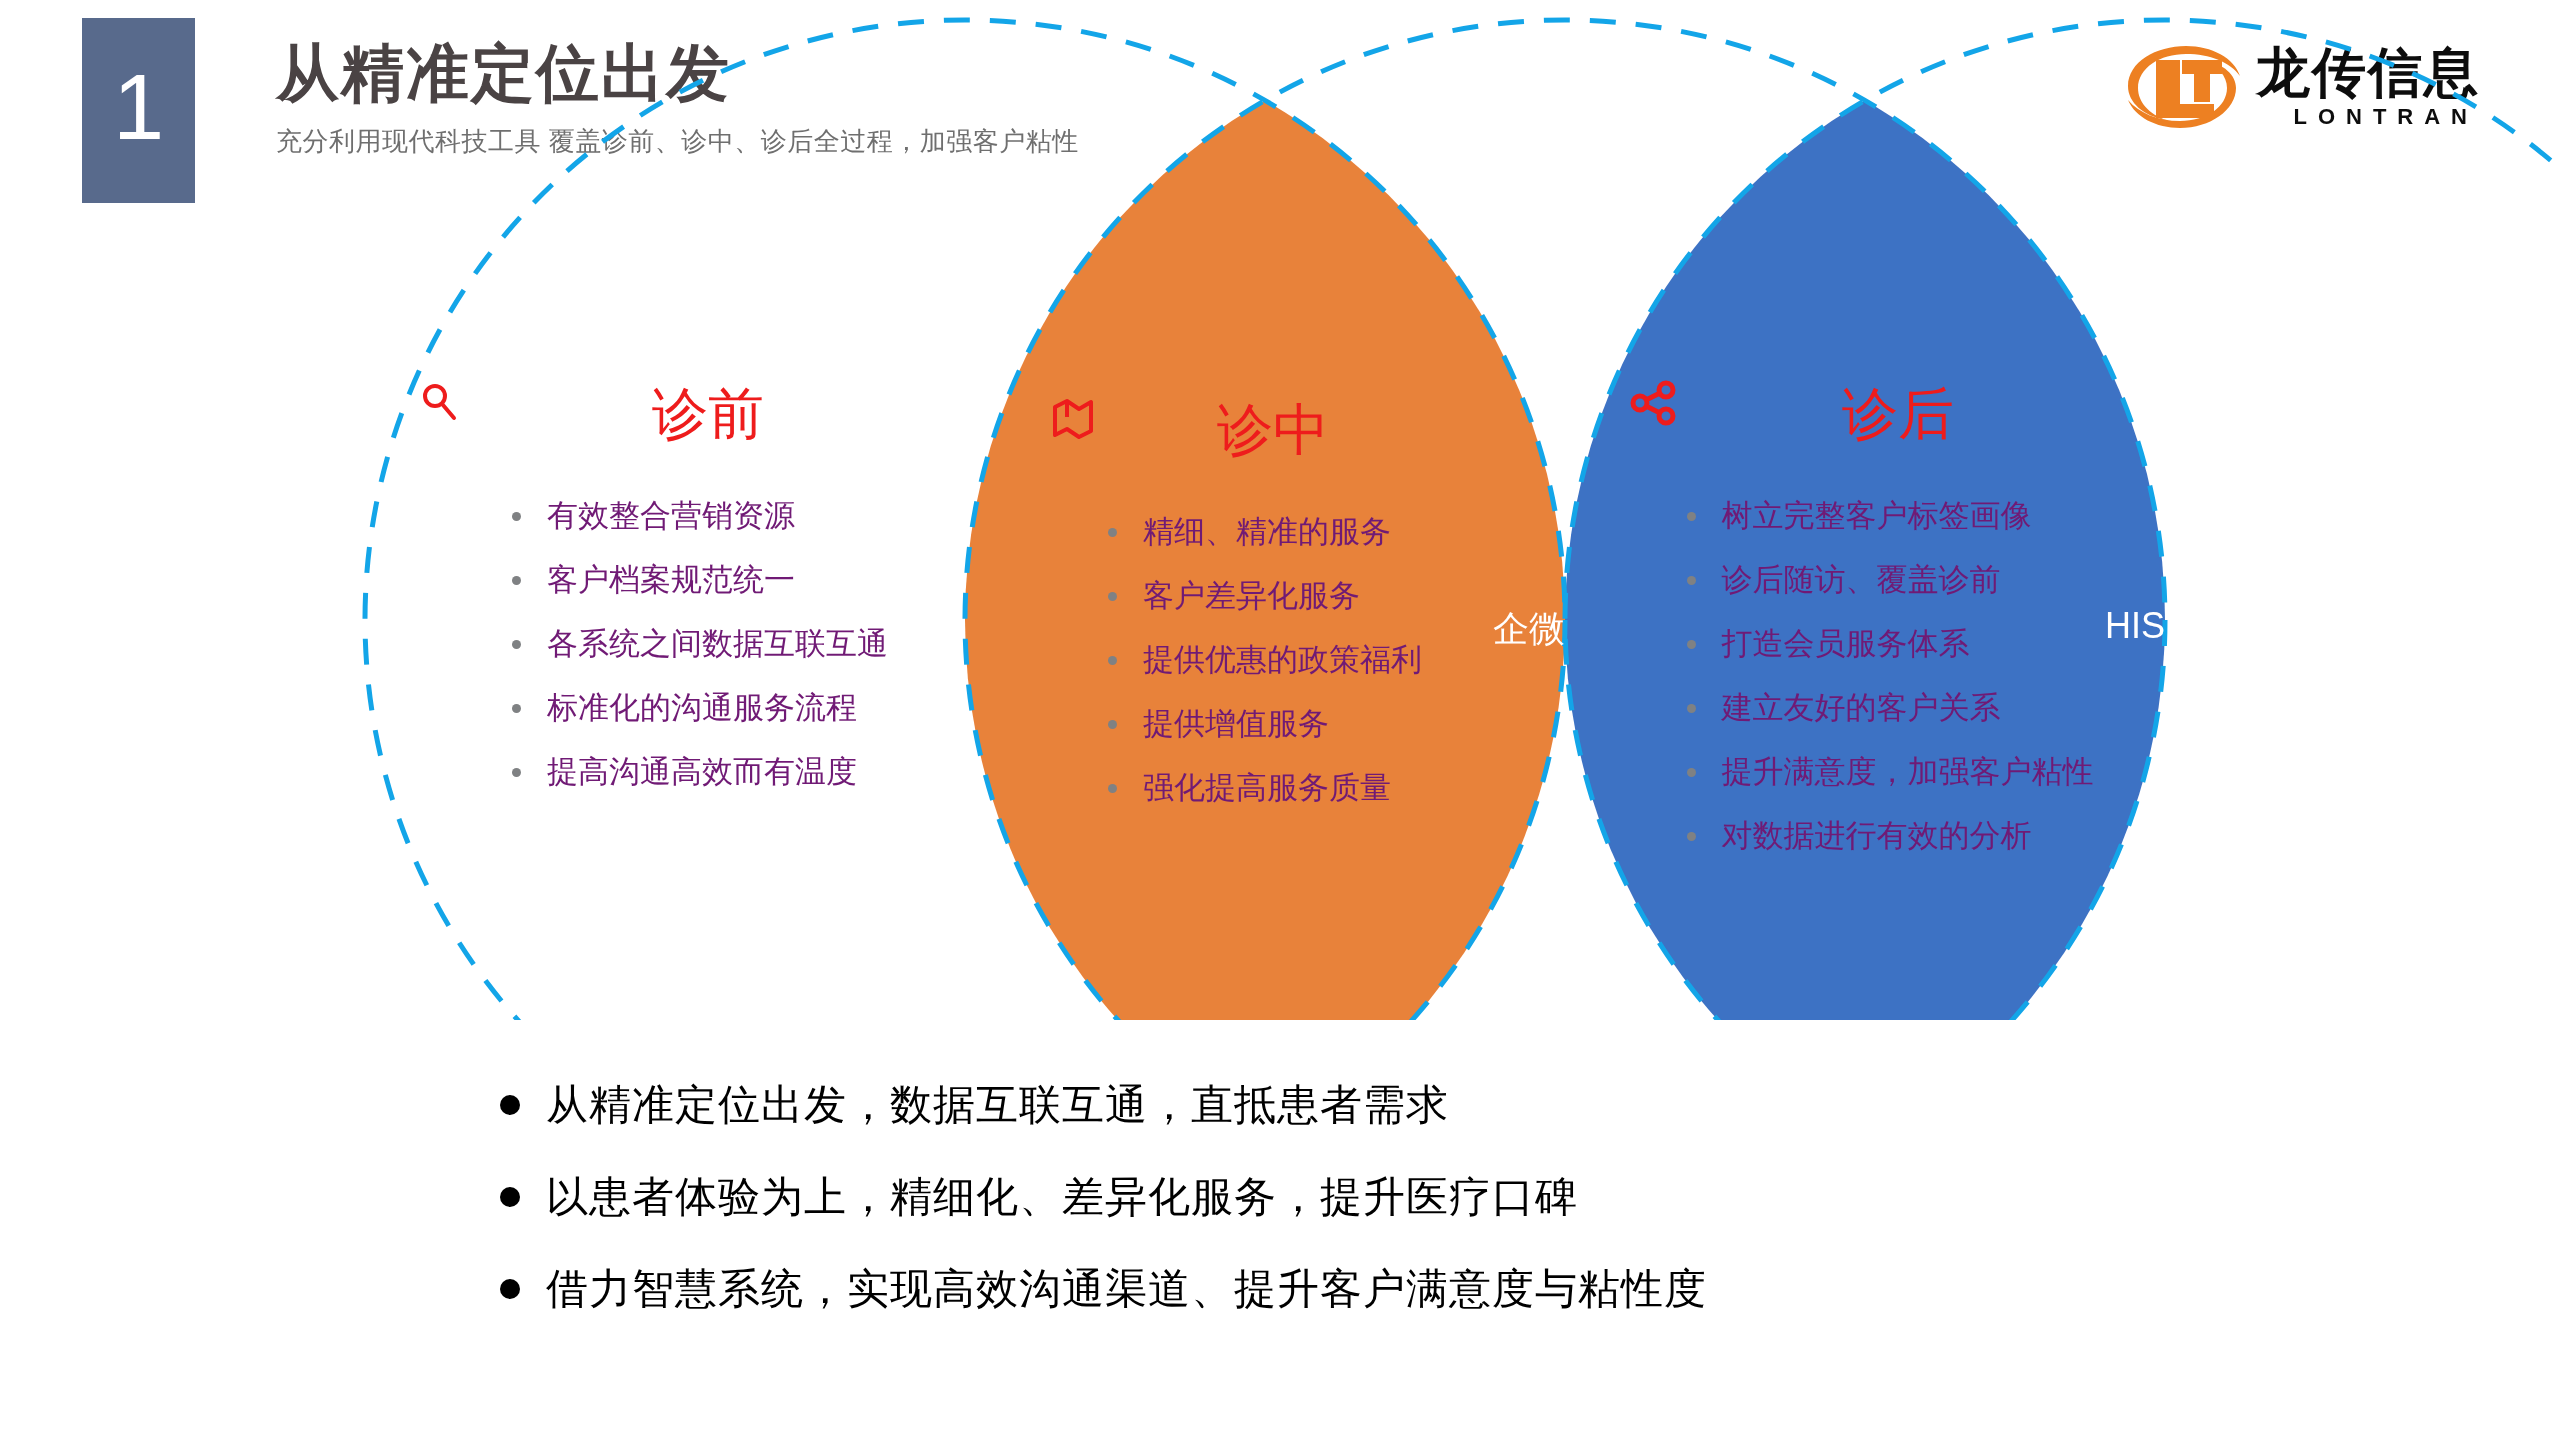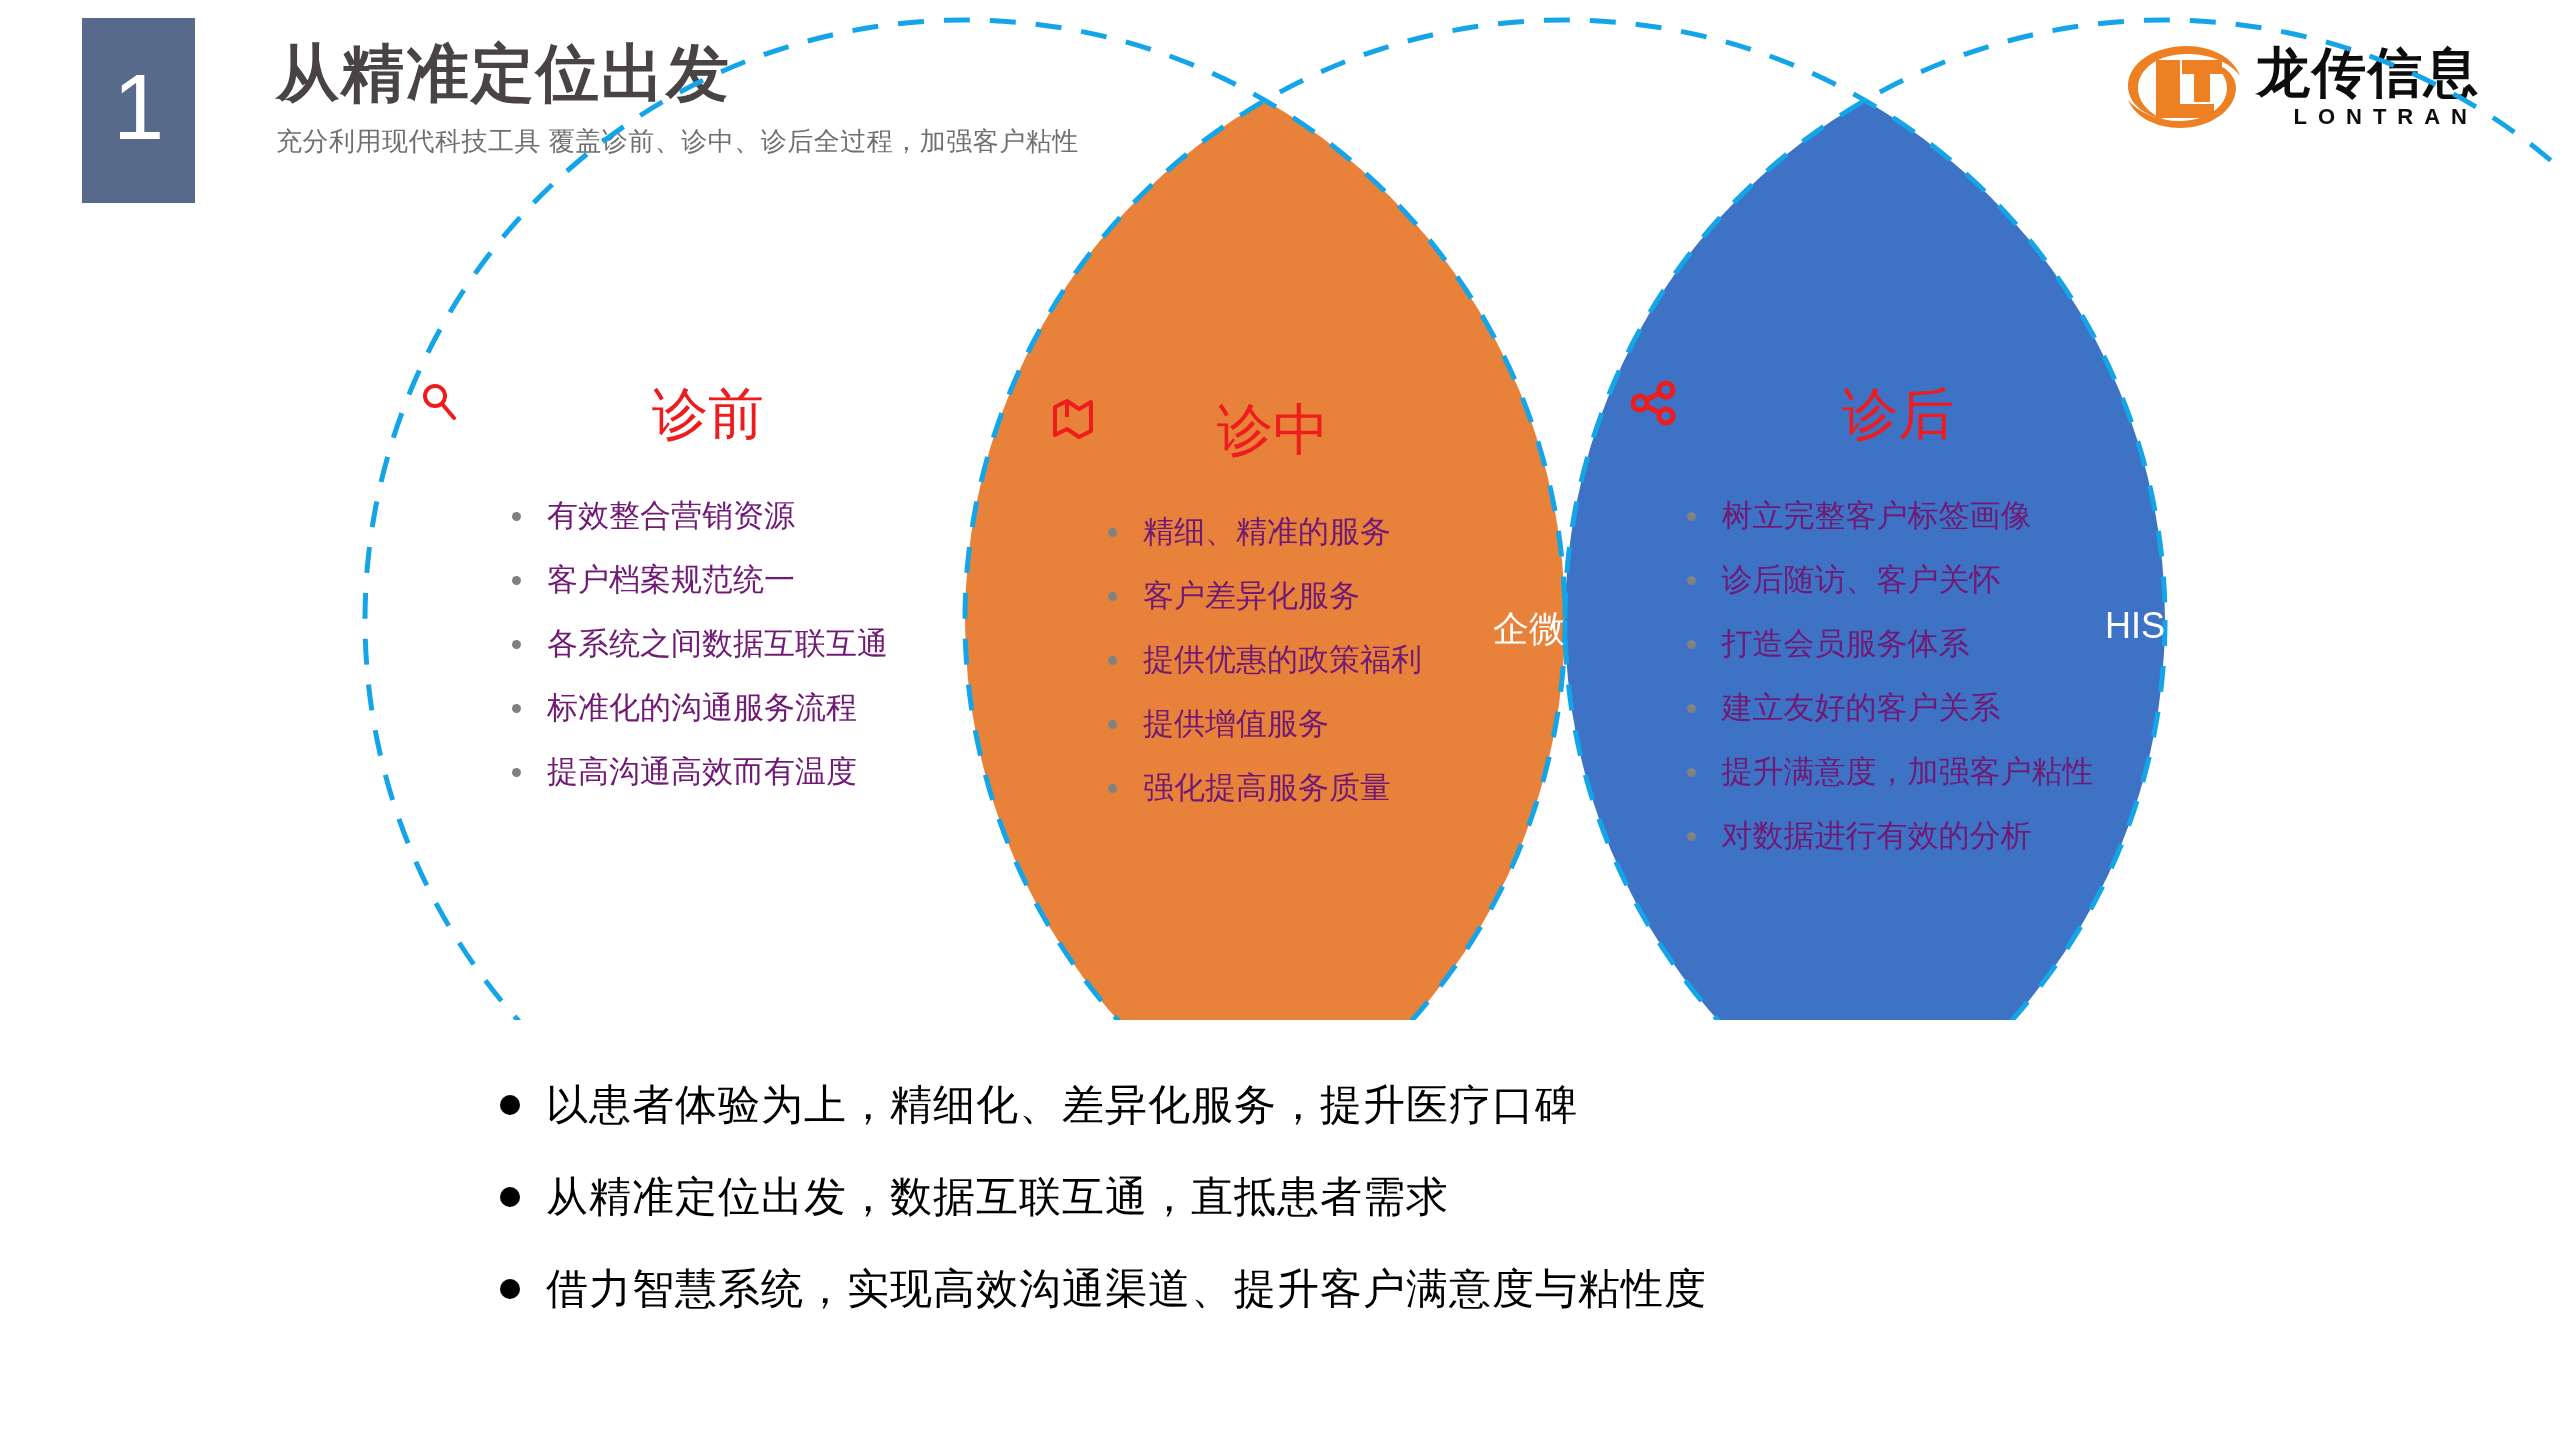--- a/index.html
+++ b/index.html
@@ -307,21 +307,21 @@
       </span>
       <span>诊后</span>
     </div>
     <div class="venn-list">
       <div class="li">
           <span class="dot"></span>
           <span>树立完整客户标签画像</span>
         </div>
       <div class="li">
           <span class="dot"></span>
-          <span>诊后随访、客户关怀</span>
+          <span>诊后随访、覆盖诊前</span>
         </div>
       <div class="li">
           <span class="dot"></span>
           <span>打造会员服务体系</span>
         </div>
       <div class="li">
           <span class="dot"></span>
           <span>建立友好的客户关系</span>
         </div>
       <div class="li">
@@ -335,23 +335,23 @@
     </div>
   </div>
 
   <div class="lens-label" style="left:1415px; top:605px; width:300px; transform:translateX(-150px);">企微</div>
   <div class="lens-label" style="left:2015px; top:605px; width:300px; transform:translateX(-150px);">HIS</div>
 </div>
 
 <div id="bottom-list">
   <div class="row">
     <span class="bdot"></span>
-    <span class="btext">以患者体验为上，精细化、差异化服务，提升医疗口碑</span>
+    <span class="btext">从精准定位出发，数据互联互通，直抵患者需求</span>
   </div>
   <div class="row">
     <span class="bdot"></span>
-    <span class="btext">从精准定位出发，数据互联互通，直抵患者需求</span>
+    <span class="btext">以患者体验为上，精细化、差异化服务，提升医疗口碑</span>
   </div>
   <div class="row">
     <span class="bdot"></span>
     <span class="btext">借力智慧系统，实现高效沟通渠道、提升客户满意度与粘性度</span>
   </div>
 </div>
 
 </body></html>

